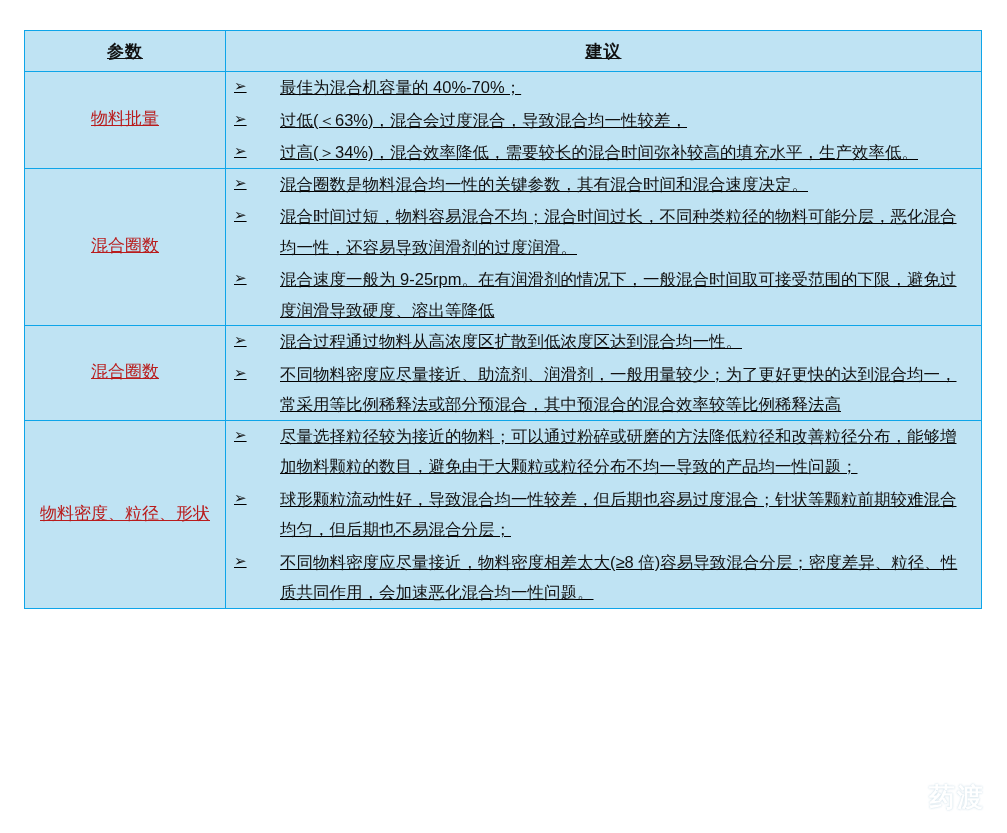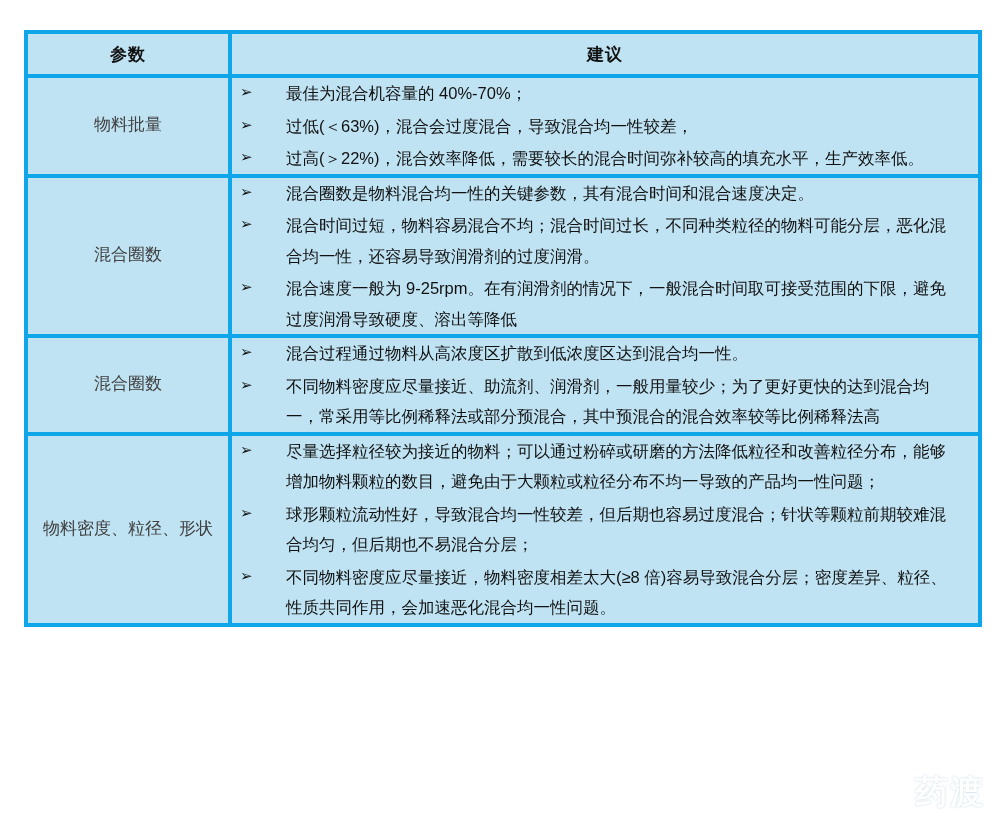--- a/index.html
+++ b/index.html
@@ -21,37 +21,38 @@
     width: 958px;
   }
   table.guide-table {
     border-collapse: collapse;
     width: 100%;
     table-layout: fixed;
     background: #bfe3f3;
   }
   table.guide-table th,
   table.guide-table td {
-    border: 4px solid #0ea5e9;
+    border: 1px solid #0ea5e9;
     background: #bfe3f3;
     vertical-align: middle;
     padding: 0;
+    text-decoration: underline;
   }
   th.head-cell {
     text-align: center;
     font-size: 17px;
     font-weight: bold;
     color: #111111;
     height: 40px;
     letter-spacing: 1px;
   }
   td.param-cell {
     text-align: center;
     font-size: 17px;
-    color: #404040;
+    color: #b91c1c;
     padding: 6px 10px;
     line-height: 1.7;
   }
   td.advice-cell {
     padding: 12px 14px 12px 10px;
   }
   ul.advice-list {
     list-style: none;
     margin: 0;
     padding: 0;
@@ -101,21 +102,21 @@
     font-size: 19px;
     font-weight: bold;
     display: flex;
     align-items: center;
     justify-content: center;
     font-family: "Liberation Serif", serif;
     box-sizing: border-box;
   }
   .wm-text {
     color: #ffffff;
-    font-size: 33px;
+    font-size: 26px;
     font-weight: bold;
     letter-spacing: 2px;
     text-shadow: 0 0 2px rgba(120,170,195,0.55);
   }
 </style>
 </head>
 <body>
 
 <div class="sheet">
   <table class="guide-table">
@@ -134,21 +135,21 @@
             <li>
               <span class="bullet-mark">➢</span>
               <span class="advice-text">最佳为混合机容量的 40%-70%；</span>
             </li>
             <li>
               <span class="bullet-mark">➢</span>
               <span class="advice-text">过低(＜63%)，混合会过度混合，导致混合均一性较差，</span>
             </li>
             <li>
               <span class="bullet-mark">➢</span>
-              <span class="advice-text">过高(＞22%)，混合效率降低，需要较长的混合时间弥补较高的填充水平，生产效率低。</span>
+              <span class="advice-text">过高(＞34%)，混合效率降低，需要较长的混合时间弥补较高的填充水平，生产效率低。</span>
             </li>
           </ul>
         </td>
       </tr>
 
       <tr>
         <td class="param-cell col-param">混合圈数</td>
         <td class="advice-cell">
           <ul class="advice-list">
             <li>

